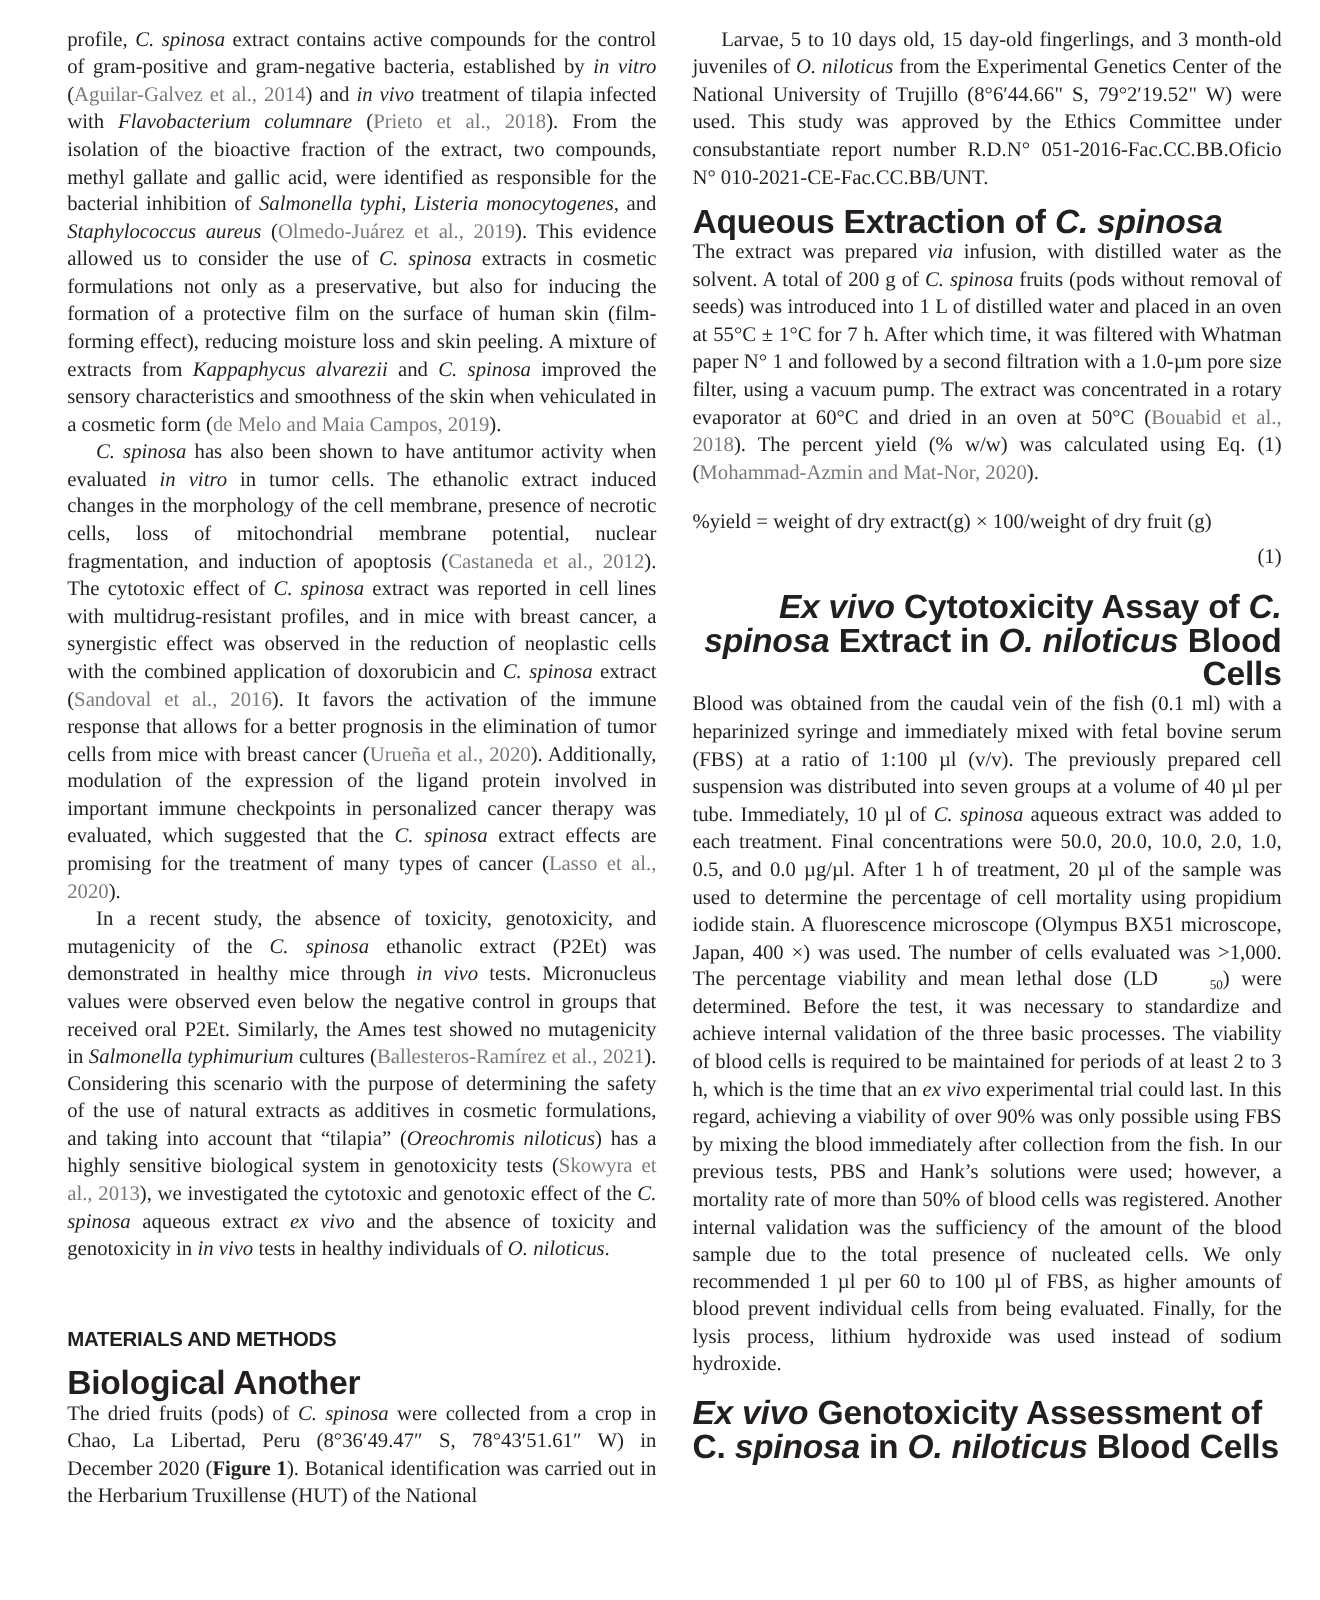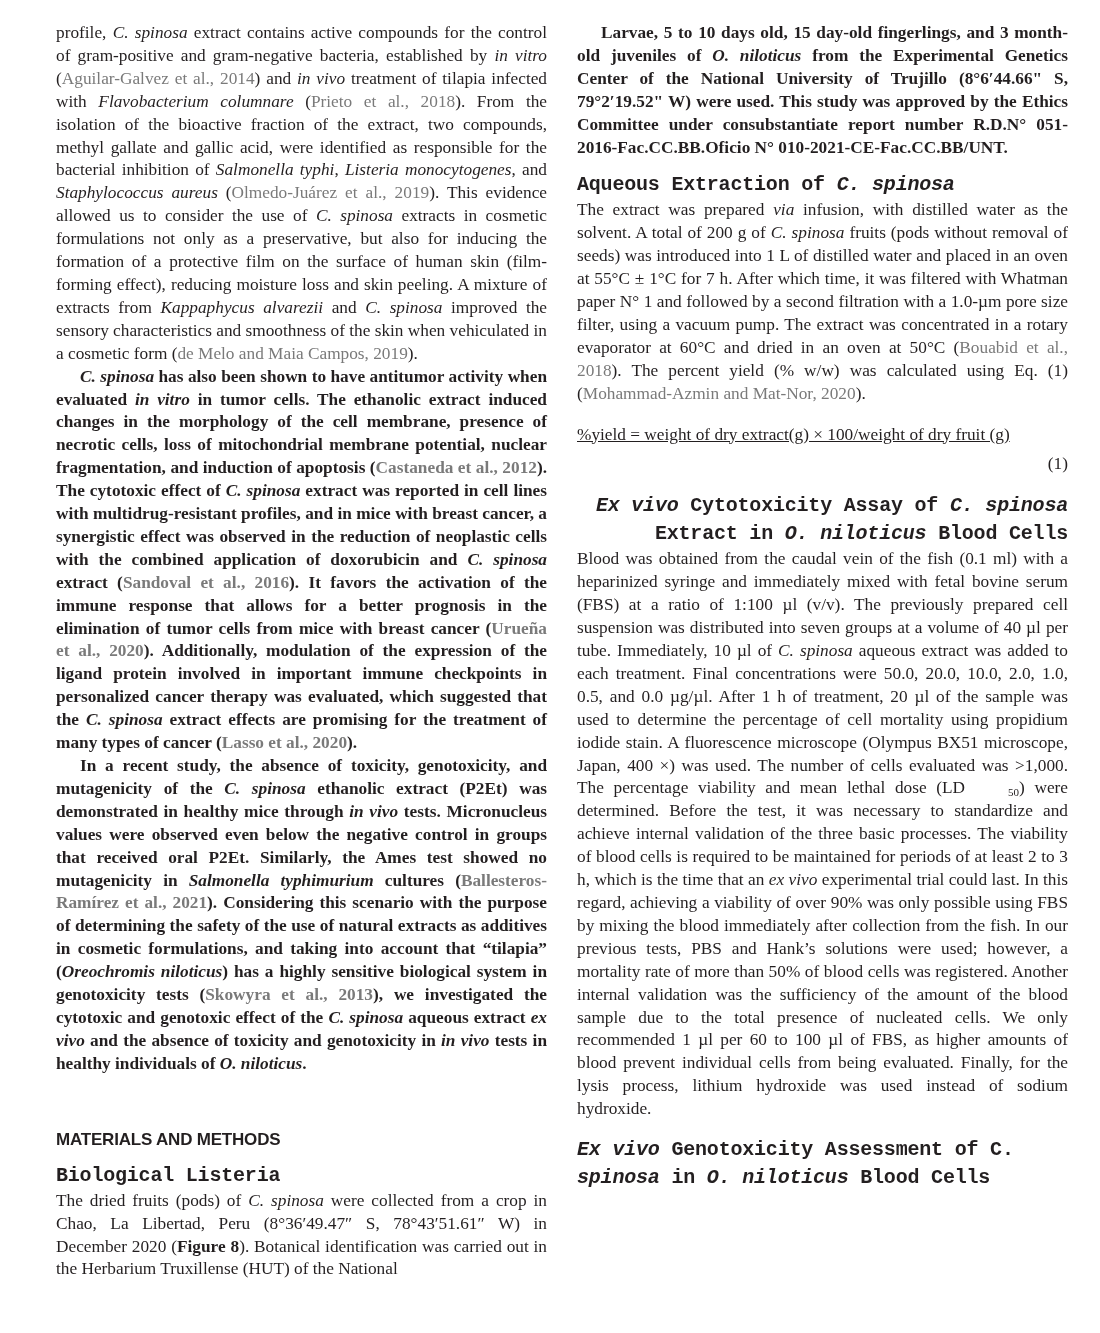--- a/index.html
+++ b/index.html
@@ -9,63 +9,63 @@
   .col-left { left: 44px; }
   .col-right { left: 565px; }
   p.para {
     margin: 0;
     font-family: "Liberation Serif", "DejaVu Serif", serif;
     font-size: 17.3px;
     line-height: 22.9px;
     text-align: justify;
     hyphens: manual;
   }
-  p.para.indent { text-indent: 24px; font-weight: bold; }
+  p.para.indent { text-indent: 24px; }
   .cite { color: #7a7a7a; }
   .it { font-style: italic; }
   .b { font-weight: bold; }
   h2.section {
     margin: 0;
     font-family: "Liberation Sans", "DejaVu Sans", sans-serif;
     font-weight: bold;
     font-size: 17px;
     line-height: 27px;
     letter-spacing: -0.2px;
   }
   h3.sub {
     margin: 0;
-    font-family: Liberation Mono, monospace;
+    font-family: Liberation Sans, sans-serif;
     font-weight: bold;
-    font-size: 20px;
+    font-size: 28px;
     line-height: 28px;
     letter-spacing: -0.2px;
   }
   .equation {
     font-family: "Liberation Serif", "DejaVu Serif", serif;
     font-size: 17.3px;
     line-height: 22.9px;
     position: relative;
   }
-  .eq-body { display: block; text-decoration: underline; }
+  .eq-body { display: block; }
   .eq-num { display: block; text-align: right; }
   sub { font-size: 11px; vertical-align: -3px; line-height: 0; padding-left: 43px; }
 </style>
 </head>
 <body>
 
 <div class="page">
 
   <div class="col col-left">
     <p class="para">profile, <span class="it">C. spinosa</span> extract contains active compounds for the control of gram-positive and gram-negative bacteria, established by <span class="it">in vitro</span> (<span class="cite">Aguilar-Galvez et al., 2014</span>) and <span class="it">in vivo</span> treatment of tilapia infected with <span class="it">Flavobacterium columnare</span> (<span class="cite">Prieto et al., 2018</span>). From the isolation of the bioactive fraction of the extract, two compounds, methyl gallate and gallic acid, were identified as responsible for the bacterial inhibition of <span class="it">Salmonella typhi</span>, <span class="it">Listeria monocytogenes</span>, and <span class="it">Staphylococcus aureus</span> (<span class="cite">Olmedo-Juárez et al., 2019</span>). This evidence allowed us to consider the use of <span class="it">C. spinosa</span> extracts in cosmetic formulations not only as a preservative, but also for inducing the formation of a protective film on the surface of human skin (film-forming effect), reducing moisture loss and skin peeling. A mixture of extracts from <span class="it">Kappaphycus alvarezii</span> and <span class="it">C. spinosa</span> improved the sensory characteristics and smoothness of the skin when vehiculated in a cosmetic form (<span class="cite">de Melo and Maia Campos, 2019</span>).</p>
     <p class="para indent"><span class="it">C. spinosa</span> has also been shown to have antitumor activity when evaluated <span class="it">in vitro</span> in tumor cells. The ethanolic extract induced changes in the morphology of the cell membrane, presence of necrotic cells, loss of mitochondrial membrane potential, nuclear fragmentation, and induction of apoptosis (<span class="cite">Castaneda et al., 2012</span>). The cytotoxic effect of <span class="it">C. spinosa</span> extract was reported in cell lines with multidrug-resistant profiles, and in mice with breast cancer, a synergistic effect was observed in the reduction of neoplastic cells with the combined application of doxorubicin and <span class="it">C. spinosa</span> extract (<span class="cite">Sandoval et al., 2016</span>). It favors the activation of the immune response that allows for a better prognosis in the elimination of tumor cells from mice with breast cancer (<span class="cite">Urueña et al., 2020</span>). Additionally, modulation of the expression of the ligand protein involved in important immune checkpoints in personalized cancer therapy was evaluated, which suggested that the <span class="it">C. spinosa</span> extract effects are promising for the treatment of many types of cancer (<span class="cite">Lasso et al., 2020</span>).</p>
     <p class="para indent">In a recent study, the absence of toxicity, genotoxicity, and mutagenicity of the <span class="it">C. spinosa</span> ethanolic extract (P2Et) was demonstrated in healthy mice through <span class="it">in vivo</span> tests. Micronucleus values were observed even below the negative control in groups that received oral P2Et. Similarly, the Ames test showed no mutagenicity in <span class="it">Salmonella typhimurium</span> cultures (<span class="cite">Ballesteros-Ramírez et al., 2021</span>). Considering this scenario with the purpose of determining the safety of the use of natural extracts as additives in cosmetic formulations, and taking into account that “tilapia” (<span class="it">Oreochromis niloticus</span>) has a highly sensitive biological system in genotoxicity tests (<span class="cite">Skowyra et al., 2013</span>), we investigated the cytotoxic and genotoxic effect of the <span class="it">C. spinosa</span> aqueous extract <span class="it">ex vivo</span> and the absence of toxicity and genotoxicity in <span class="it">in vivo</span> tests in healthy individuals of <span class="it">O. niloticus</span>.</p>
 
     <h2 class="section" style="margin-top:50px;">MATERIALS AND METHODS</h2>
-    <h3 class="sub" style="margin-top:9px;">Biological Listeria</h3>
-    <p class="para">The dried fruits (pods) of <span class="it">C. spinosa</span> were collected from a crop in Chao, La Libertad, Peru (8°36′49.47″ S, 78°43′51.61″ W) in December 2020 (<span class="b">Figure 8</span>). Botanical identification was carried out in the Herbarium Truxillense (HUT) of the National</p>
+    <h3 class="sub" style="margin-top:9px;">Biological Another</h3>
+    <p class="para">The dried fruits (pods) of <span class="it">C. spinosa</span> were collected from a crop in Chao, La Libertad, Peru (8°36′49.47″ S, 78°43′51.61″ W) in December 2020 (<span class="b">Figure 1</span>). Botanical identification was carried out in the Herbarium Truxillense (HUT) of the National</p>
   </div>
 
   <div class="col col-right">
     <p class="para indent">Larvae, 5 to 10 days old, 15 day-old fingerlings, and 3 month-old juveniles of <span class="it">O. niloticus</span> from the Experimental Genetics Center of the National University of Trujillo (8°6′44.66" S, 79°2′19.52" W) were used. This study was approved by the Ethics Committee under consubstantiate report number R.D.N° 051-2016-Fac.CC.BB.Oficio N° 010-2021-CE-Fac.CC.BB/UNT.</p>
 
     <h3 class="sub" style="margin-top:12px;">Aqueous Extraction of <span class="it">C. spinosa</span></h3>
     <p class="para">The extract was prepared <span class="it">via</span> infusion, with distilled water as the solvent. A total of 200 g of <span class="it">C. spinosa</span> fruits (pods without removal of seeds) was introduced into 1 L of distilled water and placed in an oven at 55°C ± 1°C for 7 h. After which time, it was filtered with Whatman paper N° 1 and followed by a second filtration with a 1.0-µm pore size filter, using a vacuum pump. The extract was concentrated in a rotary evaporator at 60°C and dried in an oven at 50°C (<span class="cite">Bouabid et al., 2018</span>). The percent yield (% w/w) was calculated using Eq. (1) (<span class="cite">Mohammad-Azmin and Mat-Nor, 2020</span>).</p>
 
     <div class="equation" style="margin-top:18px;">
       <span class="eq-body">%yield = weight of dry extract(g) × 100/weight of dry fruit (g)</span>

